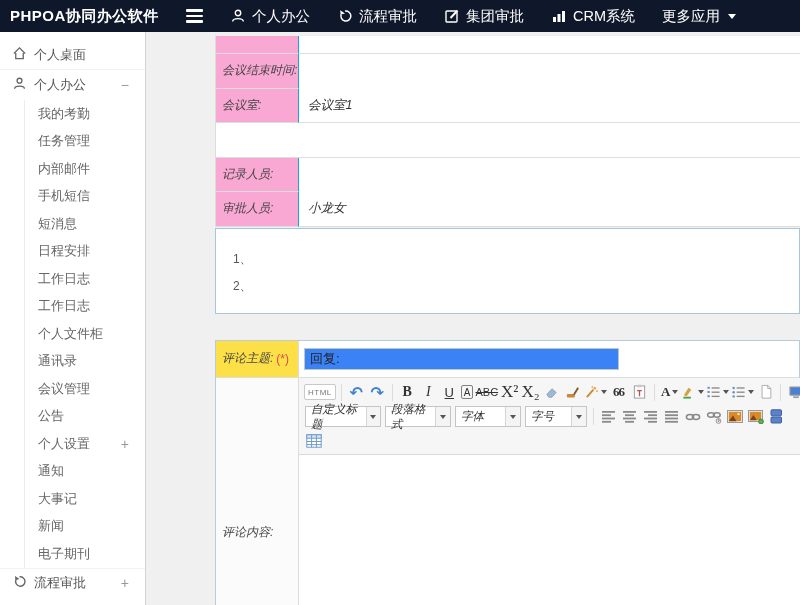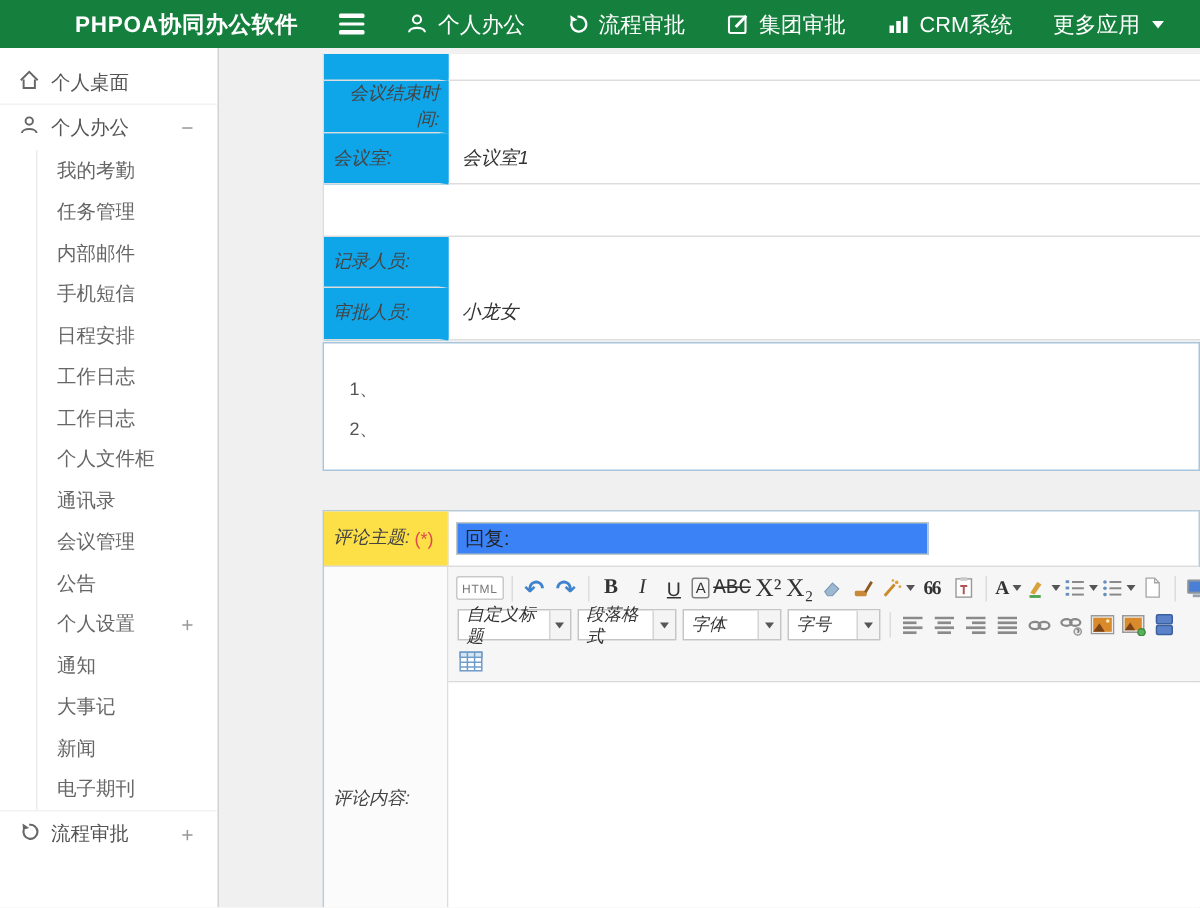--- a/index.html
+++ b/index.html
@@ -1,21 +1,21 @@
 <!DOCTYPE html>
 <html><head>
 <meta charset="utf-8">
 <style>
   * { margin:0; padding:0; box-sizing:border-box; }
   html,body { background:#fff; }
   body { font-family:"Liberation Sans","DejaVu Sans",sans-serif; }
   .page { width:800px; height:605px; overflow:hidden; position:relative; background:#f0f0f0; }
 
   
-  .topbar { height:32px; background:#15803d; display:flex; align-items:center; color:#fff;padding-left:40px; }
+  .topbar { height:32px; background:#0f172a; display:flex; align-items:center; color:#fff; }
   .logo { font-size:15px; font-weight:bold; padding-left:10px; width:186px; letter-spacing:.5px; }
   .hamburger { width:22px; cursor:pointer; margin-right:22px; }
   .hamburger div { height:2.5px; background:#fff; margin:3px 0; width:17px; border-radius:1px; }
   .nav { display:flex; align-items:center; gap:27px; font-size:14.5px; }
   .nav-item { display:flex; align-items:center; gap:6px; cursor:pointer; }
   .nav-item svg { display:block; }
   .caret-down-w { width:0; height:0; border-left:4.5px solid transparent; border-right:4.5px solid transparent; border-top:5px solid #fff; margin-left:2px; }
 
   
   .body { display:flex; height:573px; }
@@ -27,22 +27,22 @@
   .submenu { margin-left:24px; border-left:1px solid #ececec; }
   .side-sub { height:27.5px; display:flex; align-items:center; padding-left:13px; font-size:13px; color:#666; cursor:pointer; position:relative; }
   .side-bottom { border-top:1px solid #f2f2f2; }
 
   .content { flex:1; background:#f0f0f0; padding:3px 0 0 69px; overflow:hidden; }
 
   
   .main-table { width:585px; background:#fff; border-left:1px solid #ddd; border-top:1px solid #eee; }
   .t-row { display:flex; height:34.5px; }
   .t-row.partial { height:18px; }
-  .t-label { width:83px; flex:none; background:#0ea5e9; border-right:6px solid #0ea5e9; border-bottom:1px solid #ddd;
-             display:flex; align-items:center; padding-left:6px; font-size:12px; color:#444; font-style:italic;text-align:right; }
+  .t-label { width:83px; flex:none; background:#f9a8d4; border-right:1px solid #0ea5e9; border-bottom:1px solid #ddd;
+             display:flex; align-items:center; padding-left:6px; font-size:12px; color:#444; font-style:italic; }
   .t-value { flex:1; border-bottom:1px solid #ddd; display:flex; align-items:center; padding-left:9px; font-size:12.5px; color:#333; }
   .mono { font-family:"Liberation Mono","DejaVu Sans Mono",monospace; }
   .kai { font-style:italic; }
 
   .content-block { width:585px; height:86px; background:#fff; border:1px solid #a9c5de; margin-top:1px;
                    padding:17px 0 0 17px; font-size:12px; color:#555; }
   .content-block div { line-height:27px; }
 
   
   .comment-table { width:585px; background:#fff; border:1px solid #b7cbdb; margin-top:26px; }
@@ -66,21 +66,21 @@
   .tbtn { height:20px; min-width:19px; display:inline-flex; align-items:center; justify-content:center;
           margin:0 1px; font-size:12px; color:#333; cursor:pointer; border-radius:2px; }
   .tbtn svg { display:block; }
   .tsep { width:1px; height:17px; background:#dcdcdc; margin:0 4px; flex:none; }
   .html-btn { font-size:8px; color:#777; border:1px solid #c9c9c9; background:#fff; padding:0 3px; height:16px; letter-spacing:.5px; }
   .arrow-btn { color:#3f83cc; font-size:16px; font-weight:bold; font-family:"DejaVu Sans",sans-serif; }
   .serif-b { font-family:"Liberation Serif",serif; font-weight:bold; font-size:14px; }
   .serif-i { font-family:"Liberation Serif",serif; font-style:italic; font-size:14px; }
   .undl { text-decoration:underline; font-size:13px; }
   .boxA { border:1px solid #808080; font-size:10px; padding:0 2px; height:14px; min-width:0; }
-  .strike { font-size:14px; text-decoration:line-through; letter-spacing:0;font-family:Liberation Mono, monospace; }
+  .strike { font-size:11px; text-decoration:line-through; letter-spacing:0; }
   .supsub { font-size:17px; font-family:Liberation Serif, serif; }
   .quote66 { font-family:"Liberation Serif",serif; font-weight:bold; font-size:13px; letter-spacing:-1px; }
   .caret-s { width:0; height:0; border-left:3.5px solid transparent; border-right:3.5px solid transparent; border-top:4px solid #555; margin-left:2px; }
   .fontA { font-family:"Liberation Serif",serif; font-size:13px; font-weight:bold; }
 
   .tsel { border:1px solid #c5c5c5; background:#fff; height:21px; display:flex; align-items:center;
           font-size:11.5px; font-style:italic; color:#333; padding-left:5px; margin:0 2px; cursor:pointer; }
   .tsel .car { margin-left:auto; width:15px; height:100%; border-left:1px solid #d5d5d5; background:#f4f4f4;
                display:flex; align-items:center; justify-content:center; }
   .tsel .car i { width:0; height:0; border-left:3.5px solid transparent; border-right:3.5px solid transparent; border-top:4px solid #555; }
@@ -167,20 +167,23 @@
             <span>我的考勤</span>
           </div>
         <div class="side-sub">
             <span>任务管理</span>
           </div>
         <div class="side-sub">
             <span>内部邮件</span>
           </div>
         <div class="side-sub">
             <span>手机短信</span>
+          </div>
+        <div class="side-sub">
+            <span>短消息</span>
           </div>
         <div class="side-sub">
             <span>日程安排</span>
           </div>
         <div class="side-sub">
             <span>工作日志</span>
           </div>
         <div class="side-sub">
             <span>工作日志</span>
           </div>

